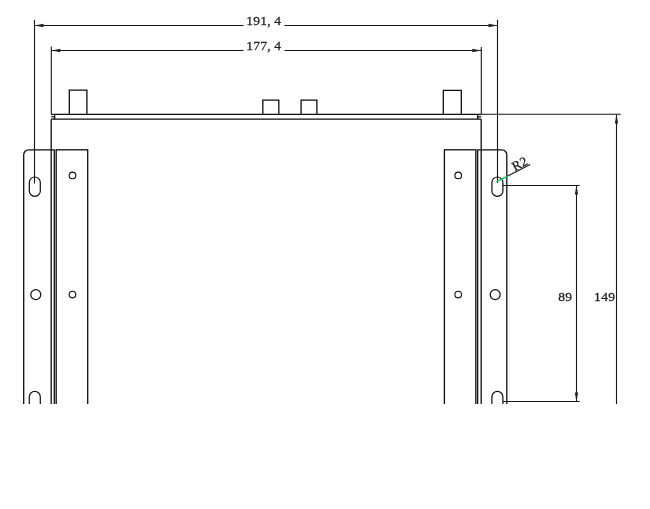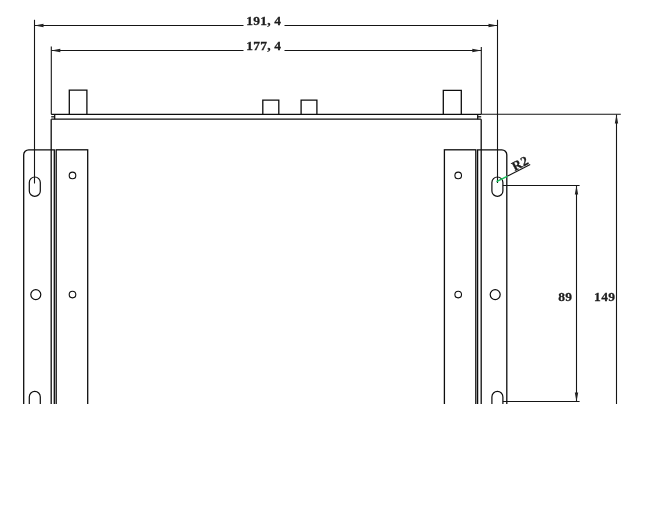--- a/index.html
+++ b/index.html
@@ -1,16 +1,16 @@
 <!DOCTYPE html>
 <html><head>
 <meta charset="utf-8">
 <style>
   html,body{margin:0;padding:0;background:#ffffff;}
-  .page{width:650px;height:404px;position:relative;background:#fff;overflow:hidden;font-weight:bold;}
+  .page{width:650px;height:404px;position:relative;background:#fff;overflow:hidden;}
   text{font-family:"Liberation Serif", serif;fill:#1c1c1c;stroke:#1c1c1c;stroke-width:0.28;paint-order:stroke;}
 </style>
 </head>
 <body>
 <div class="page">
 <svg width="650" height="509" viewBox="0 0 650 509" fill="none" stroke="none">
 
 <g stroke="#0d0d0d" stroke-width="1.25">
   <line x1="51.2" y1="114.3" x2="481.2" y2="114.3"></line>
   <line x1="51.2" y1="119.2" x2="481.2" y2="119.2"></line>

